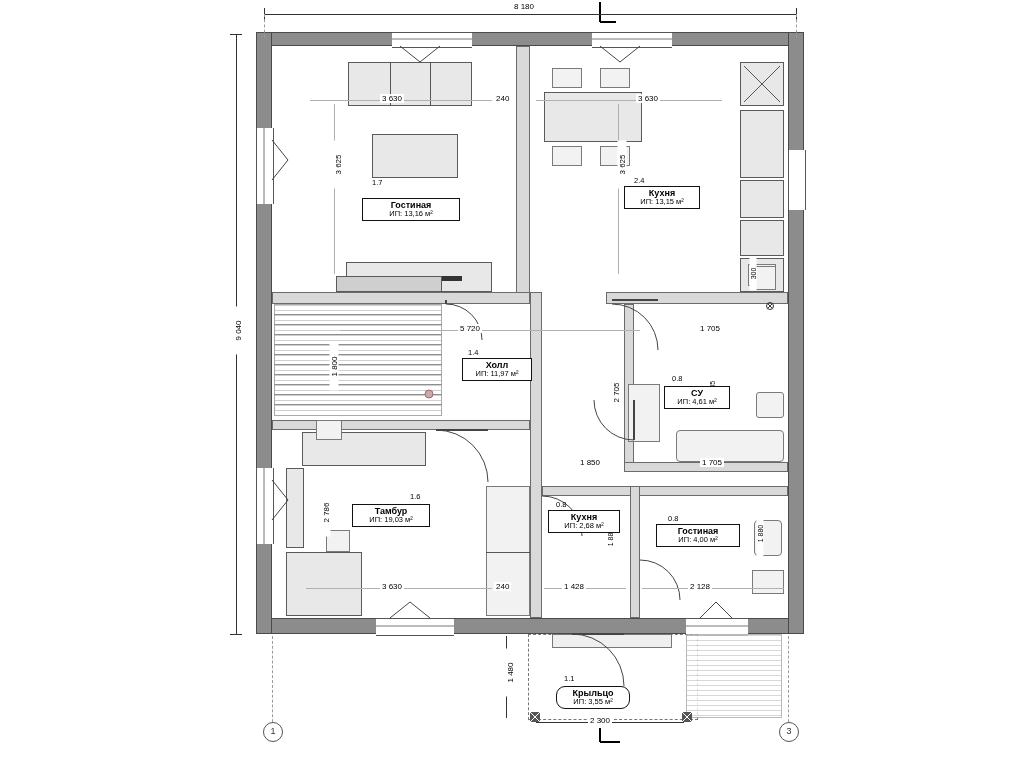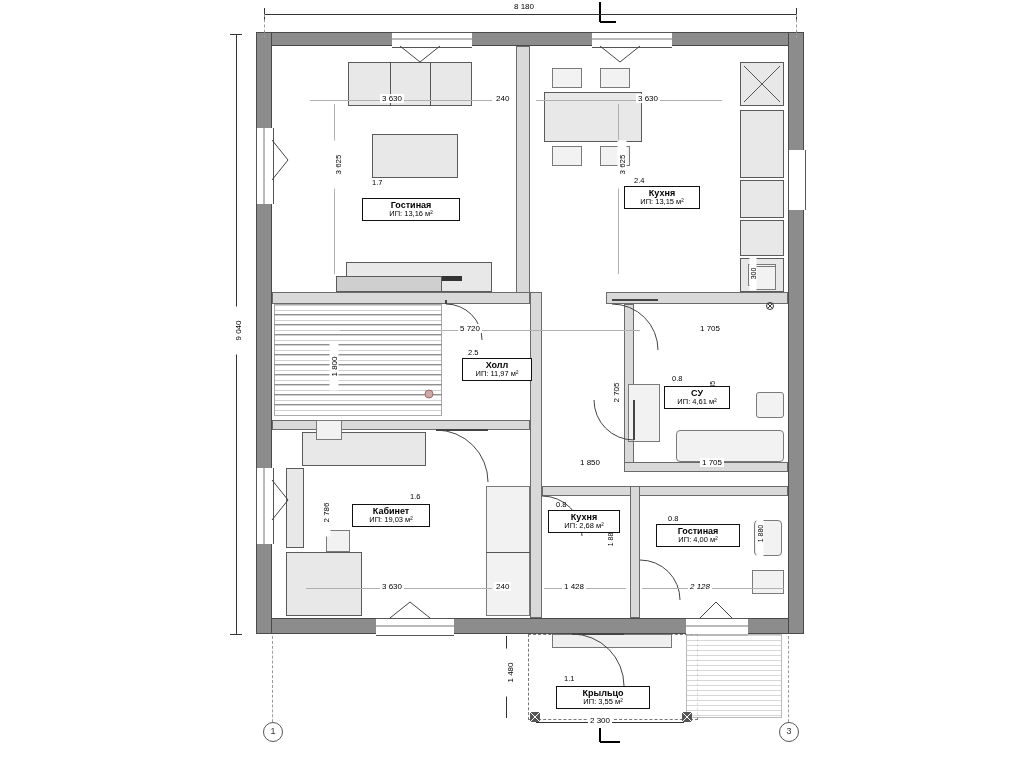--- a/index.html
+++ b/index.html
@@ -332,21 +332,21 @@
   <div class="dim" style="left:700px;top:458px;">1 705</div>
 
   <div class="dim-v" style="left:302px;top:508px;width:44px;text-align:center;">2 786</div>
   <div class="thin-h" style="left:306px;top:588px;width:186px;"></div>
   <div class="dim" style="left:380px;top:582px;">3 630</div>
   <div class="dim" style="left:494px;top:582px;">240</div>
 
   <div class="thin-h" style="left:544px;top:588px;width:82px;"></div>
   <div class="dim" style="left:562px;top:582px;">1 428</div>
   <div class="thin-h" style="left:642px;top:588px;width:142px;"></div>
-  <div class="dim" style="left:688px;top:582px;font-style:italic;">2 128</div>
+  <div class="dim" style="left:688px;top:582px;">2 128</div>
 
   <div class="dim-v" style="left:586px;top:534px;width:44px;text-align:center;font-size:7px;">1 880</div>
   <div class="dim-v" style="left:736px;top:530px;width:44px;text-align:center;font-size:7px;">1 880</div>
 
   <div class="dl-v" style="left:506px;top:636px;height:82px;"></div>
   <div class="dim-v" style="left:486px;top:668px;width:44px;text-align:center;">1 480</div>
   <div class="dl-h" style="left:536px;top:722px;width:148px;"></div>
   <div class="dim" style="left:588px;top:716px;">2 300</div>
 
   <div class="axis-circle" style="left:263px;top:722px;">1</div>
@@ -357,49 +357,49 @@
     <span class="rn">Гостиная</span>
     <span class="ra">ИП: 13,16 м²</span>
   </div>
 
   <div class="room-num" style="left:634px;top:176px;">2.4</div>
   <div class="room-label" style="left:624px;top:186px;width:76px;">
     <span class="rn">Кухня</span>
     <span class="ra">ИП: 13,15 м²</span>
   </div>
 
-  <div class="room-num" style="left:468px;top:348px;">2.5</div>
+  <div class="room-num" style="left:468px;top:348px;">1.4</div>
   <div class="room-label" style="left:462px;top:358px;width:70px;">
     <span class="rn">Холл</span>
     <span class="ra">ИП: 11,97 м²</span>
   </div>
 
   <div class="room-num" style="left:672px;top:374px;">0.8</div>
   <div class="room-label" style="left:664px;top:386px;width:66px;">
     <span class="rn">СУ</span>
     <span class="ra">ИП: 4,61 м²</span>
   </div>
 
   <div class="room-num" style="left:362px;top:492px;margin-left:48px;">1.6</div>
   <div class="room-label" style="left:352px;top:504px;width:78px;">
-    <span class="rn">Кабинет</span>
+    <span class="rn">Тамбур</span>
     <span class="ra">ИП: 19,03 м²</span>
   </div>
 
   <div class="room-num" style="left:556px;top:500px;">0.8</div>
   <div class="room-label" style="left:548px;top:510px;width:72px;">
     <span class="rn">Кухня</span>
     <span class="ra">ИП: 2,68 м²</span>
   </div>
 
   <div class="room-num" style="left:668px;top:514px;">0.8</div>
   <div class="room-label" style="left:656px;top:524px;width:84px;">
     <span class="rn">Гостиная</span>
     <span class="ra">ИП:  4,00 м²</span>
   </div>
 
   <div class="room-num" style="left:564px;top:674px;">1.1</div>
-  <div class="room-label" style="left:556px;top:686px;width:94px;">
+  <div class="room-label" style="left:556px;top:686px;width:74px;border-radius:9px;">
     <span class="rn">Крыльцо</span>
     <span class="ra">ИП: 3,55 м²</span>
   </div>
 
 </div>
 
 </body></html>

